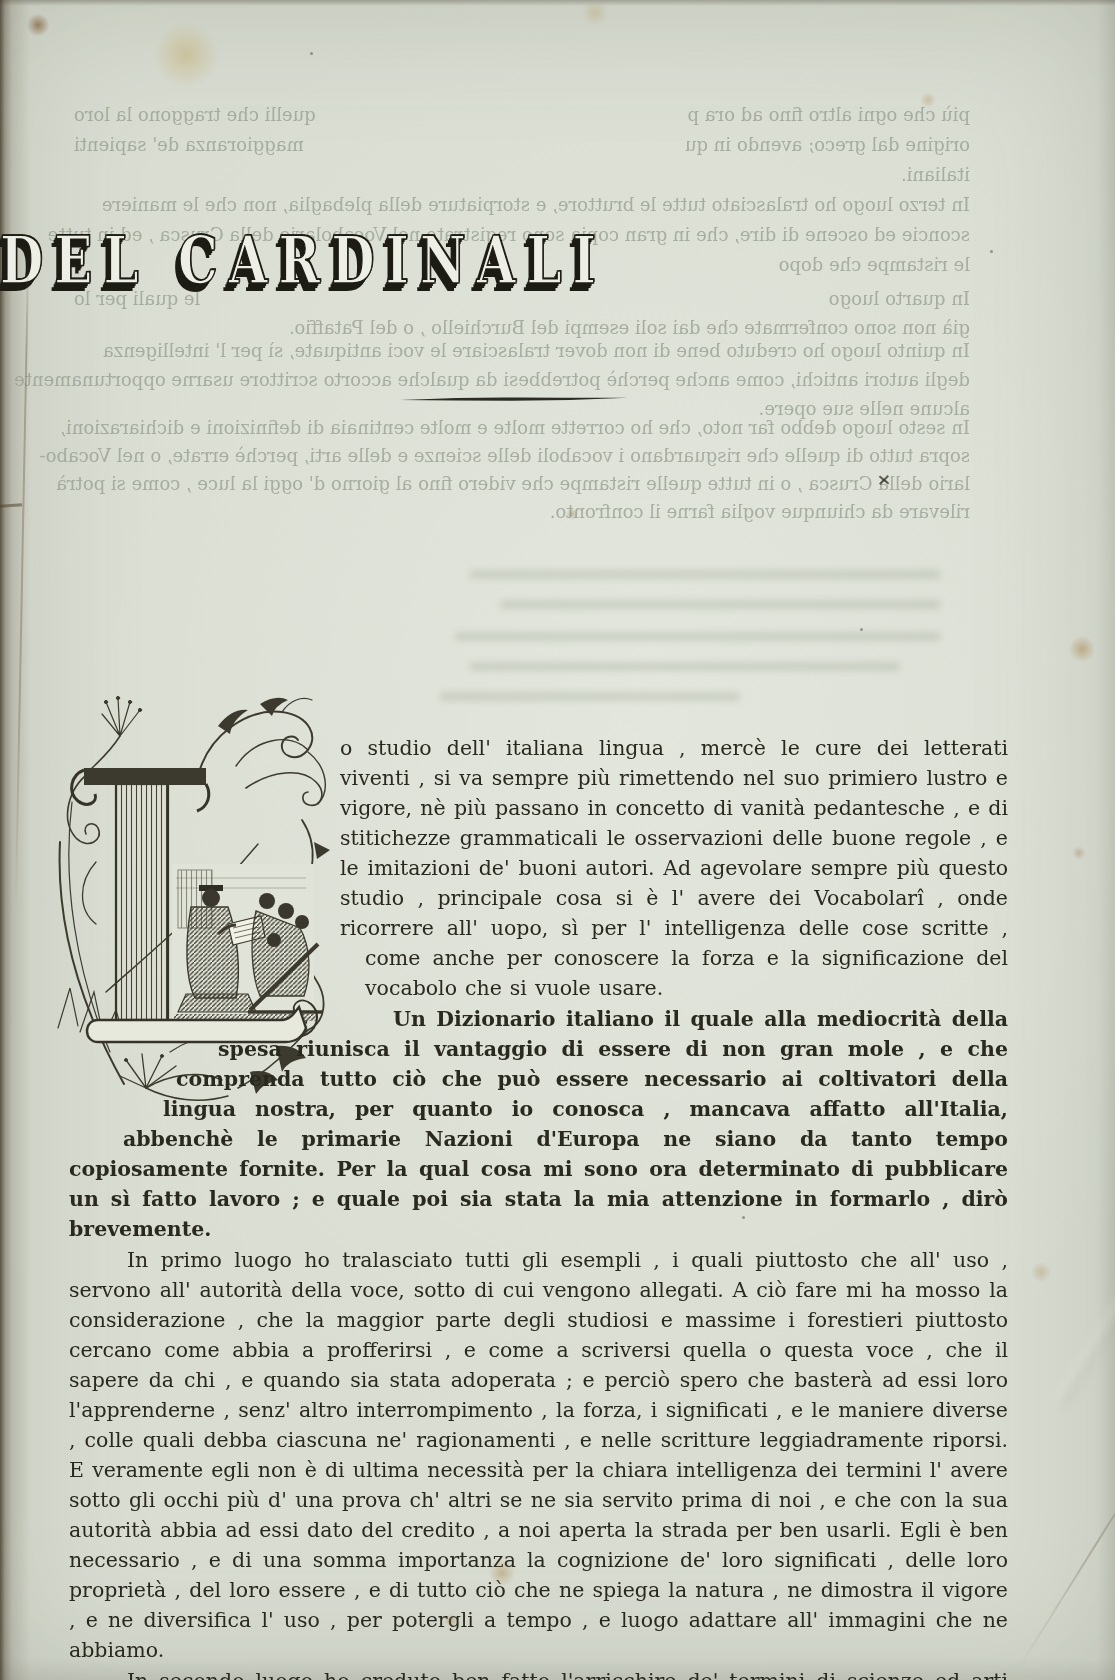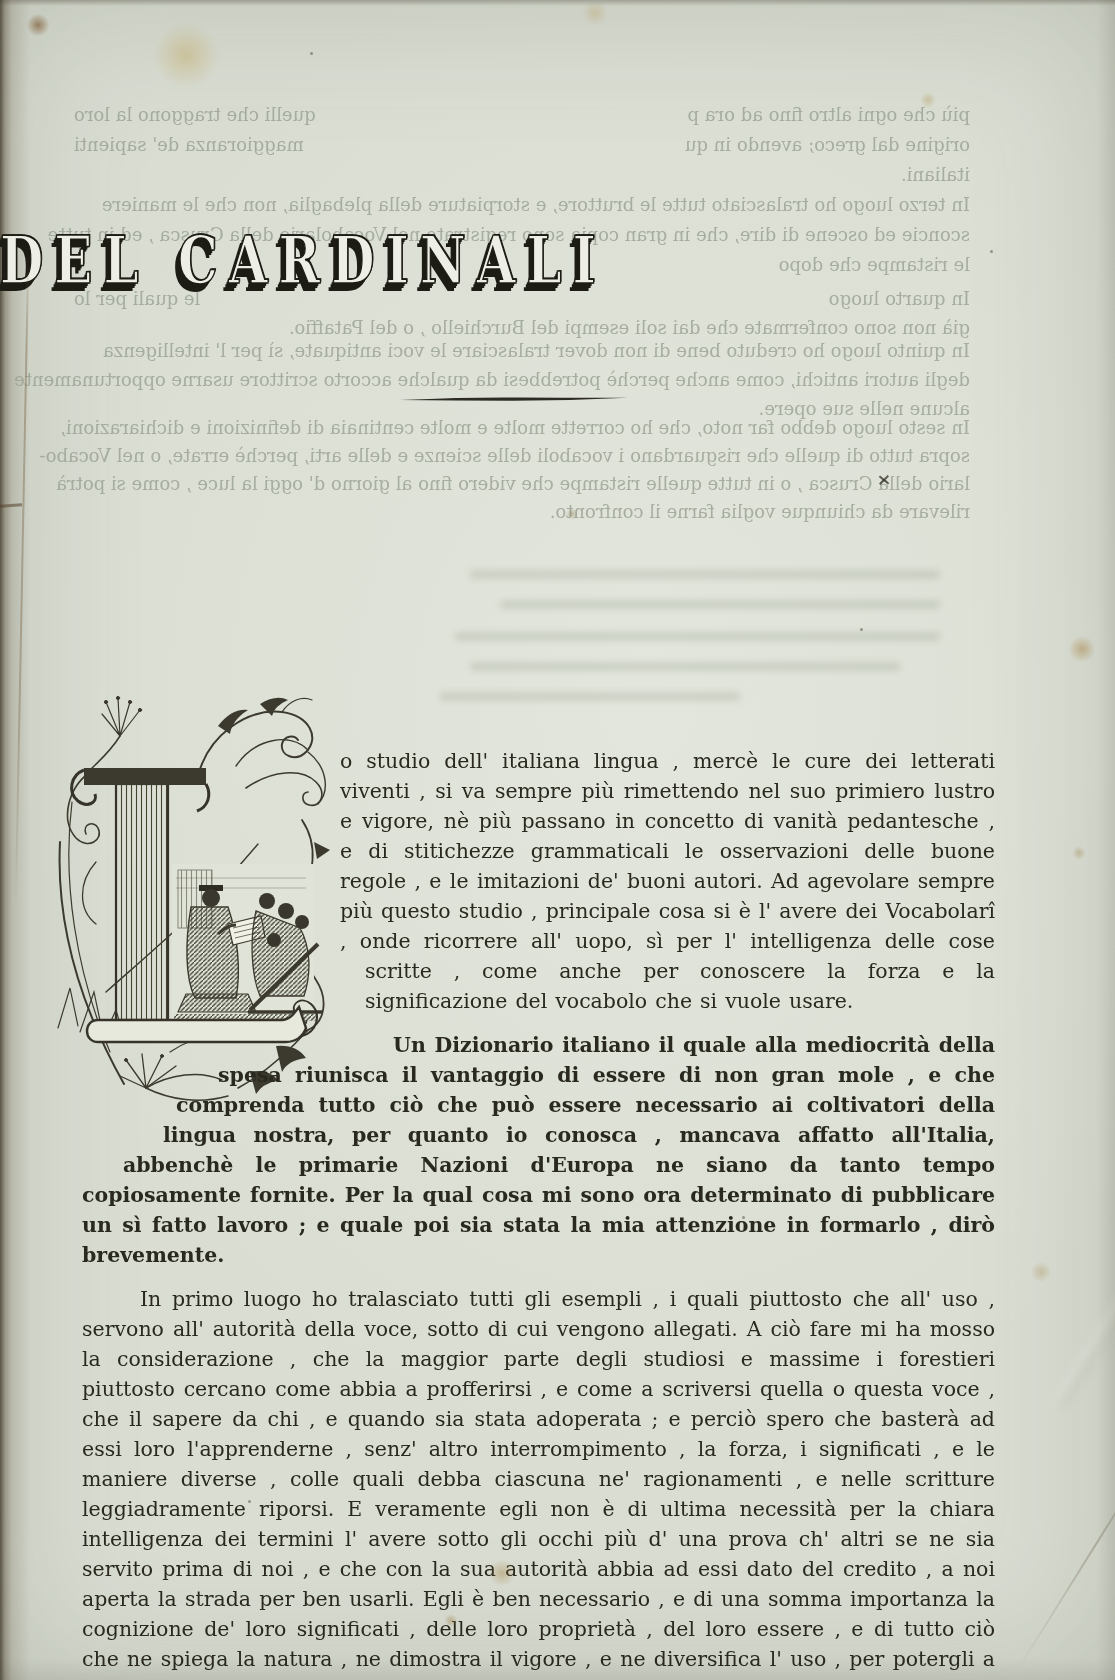--- a/index.html
+++ b/index.html
@@ -69,21 +69,21 @@
     -webkit-text-stroke:1.2px #1c1b14;
     text-shadow:-5px 6px 0 #1c1b14,-1px 1px 0 #1c1b14,1px -1px 0 #1c1b14,-2px 2px 0 #1c1b14,-3px 4px 0 #1c1b14;}
   .rule{position:absolute;left:400px;top:395px;width:228px;height:8px;transform:rotate(-.4deg);}
 
   
   .ornament{position:absolute;left:50px;top:692px;width:288px;height:424px;}
 
   
   .bodytext{position:absolute;left:68px;top:732px;width:941px;
     font-size:20.5px;line-height:30px;color:#2a291f;text-align:justify;word-spacing:1.5px;}
-  .bodytext p{margin:14px;}
+  .bodytext p{margin:1px;}
   .p2{text-indent:28px;font-weight:bold;} .p3,.p4{text-indent:58px;}
   .step{float:left;clear:left;}
   .st1{width:272px;height:240px;} .st2{width:297px;height:60px;}
   .st3{width:150px;height:30px;}  .st4{width:108px;height:30px;}
   .st5{width:95px;height:30px;}   .st6{width:55px;height:30px;}
 </style>
 </head>
 <body>
 
 <div class="page">

